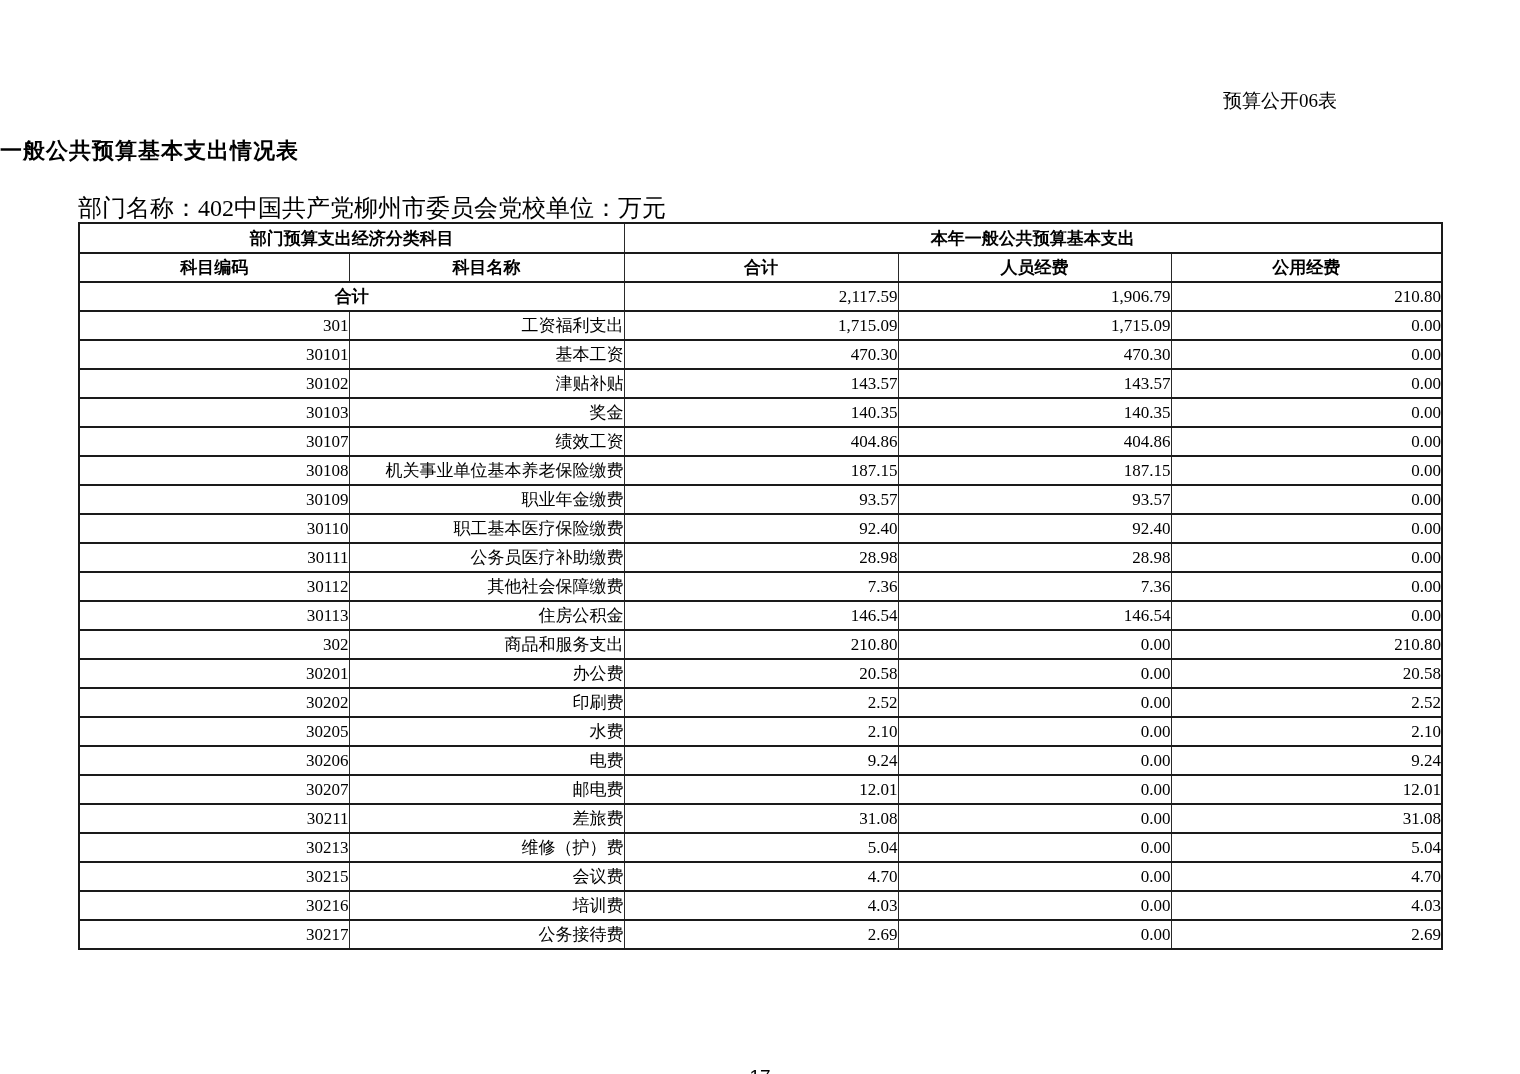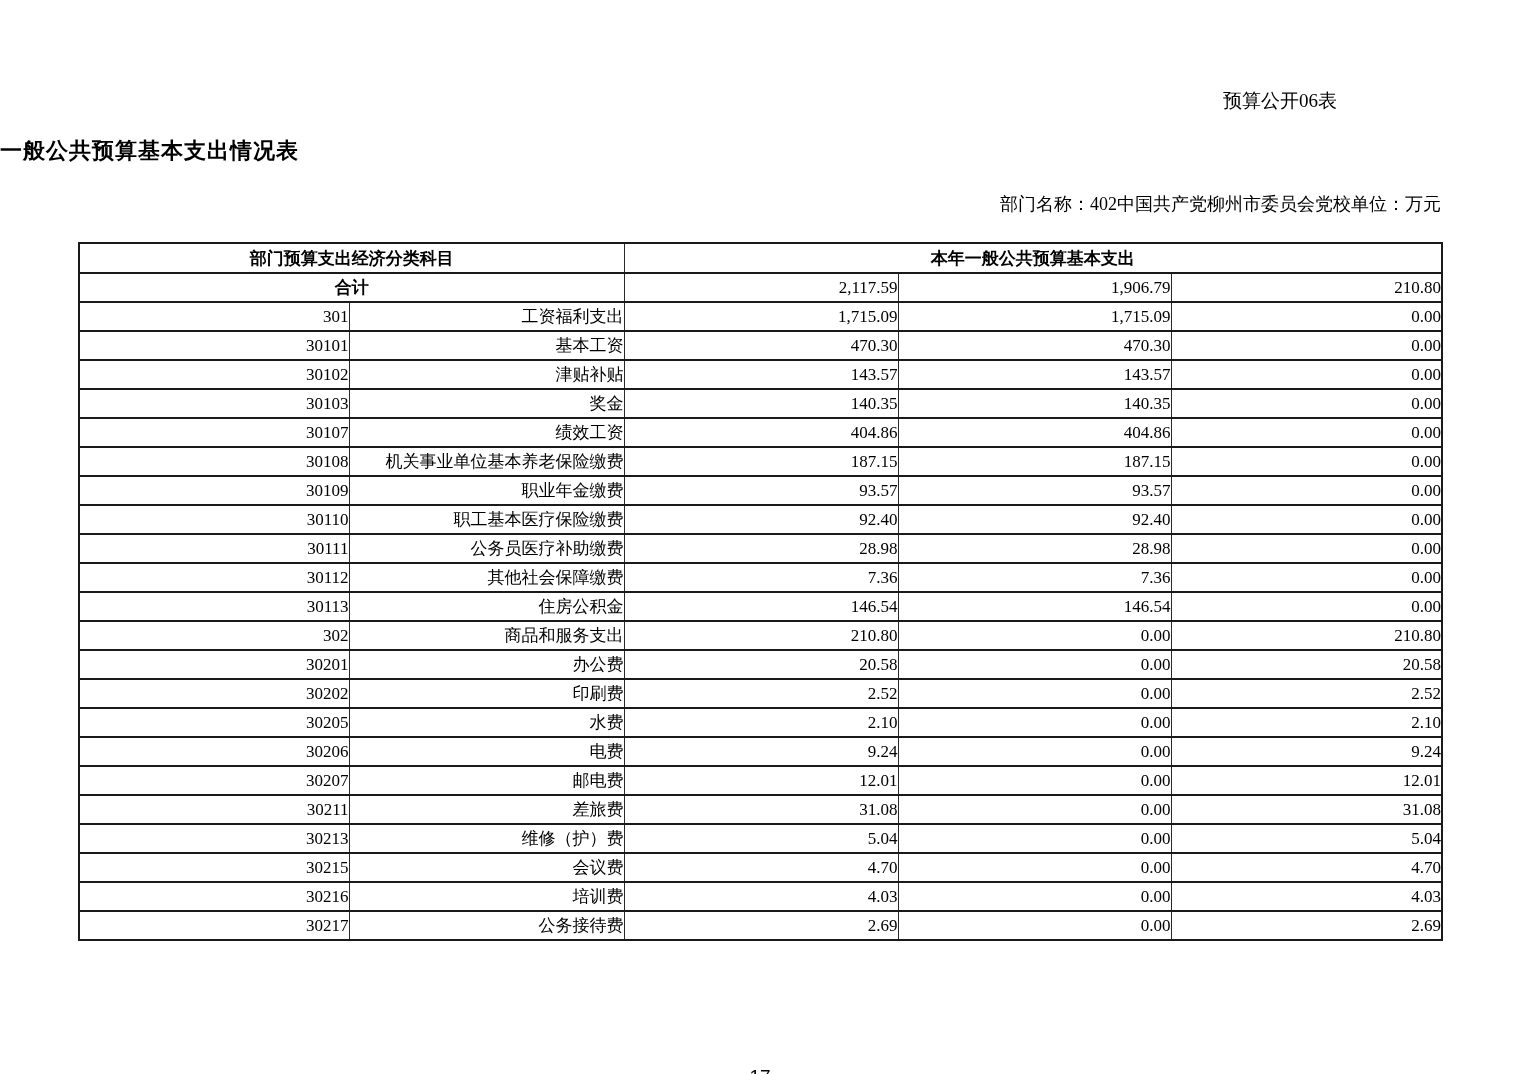--- a/index.html
+++ b/index.html
@@ -36,32 +36,31 @@
     font-size: 22px;
     font-weight: bold;
     letter-spacing: 1px;
   }
   .meta-row {
     position: absolute;
     top: 192px;
     left: 78px;
     width: 1363px;
     display: flex;
-    justify-content: flex-end;
-    font-size: 18px;
+    justify-content: flex-start;
+    font-size: 24px;
   }
   table.budget {
     position: absolute;
     top: 222px;
     left: 78px;
     width: 1363px;
     border-collapse: collapse;
     table-layout: fixed;
     border: 2px solid #1a1a1a;
-    margin-top: 20px;
   }
   table.budget th,
   table.budget td {
     border-left: 1px solid #2a2a2a;
     border-right: 1px solid #2a2a2a;
     border-top: 2px solid #1a1a1a;
     border-bottom: 2px solid #1a1a1a;
     font-size: 17px;
     height: 27px;
     padding: 0;
@@ -120,20 +119,27 @@
       <col style="width:275px">
       <col style="width:274px">
       <col style="width:273px">
       <col style="width:271px">
     </colgroup>
     <thead>
       <tr>
         <th colspan="2" style="height:28px">部门预算支出经济分类科目</th>
         <th colspan="3" style="height:28px">本年一般公共预算基本支出</th>
       </tr>
+      <tr>
+        <th>科目编码</th>
+        <th>科目名称</th>
+        <th>合计</th>
+        <th>人员经费</th>
+        <th>公用经费</th>
+      </tr>
     </thead>
     <tbody>
       <tr>
         <td colspan="2" class="total-label-cell">合计</td>
         <td class="num-cell">2,117.59</td>
         <td class="num-cell">1,906.79</td>
         <td class="num-cell">210.80</td>
       </tr>
 
     <tr>

